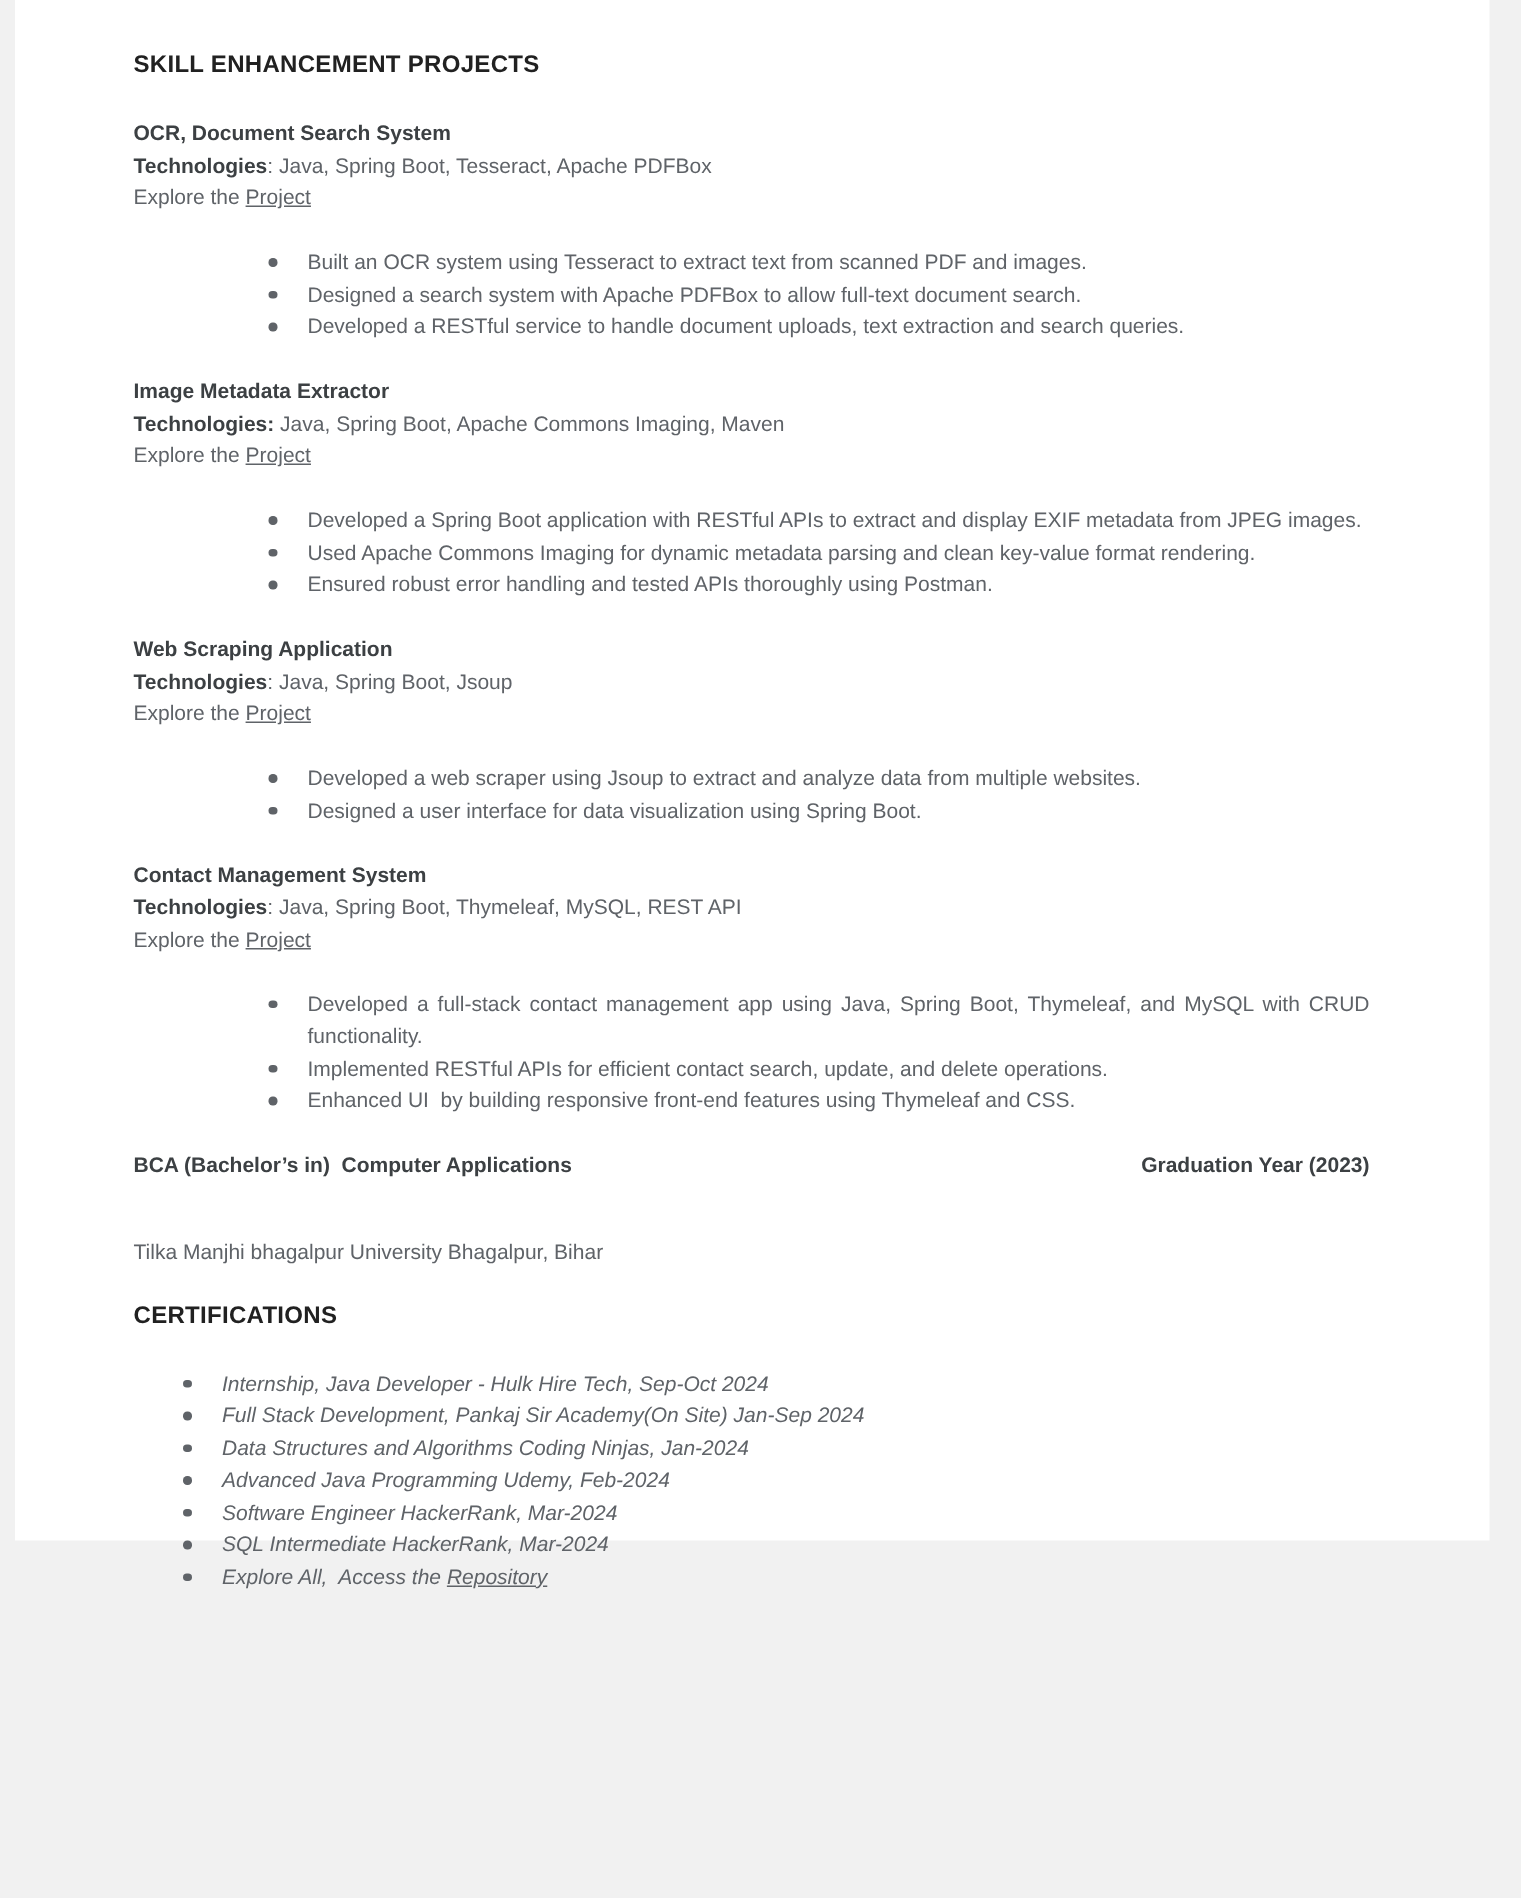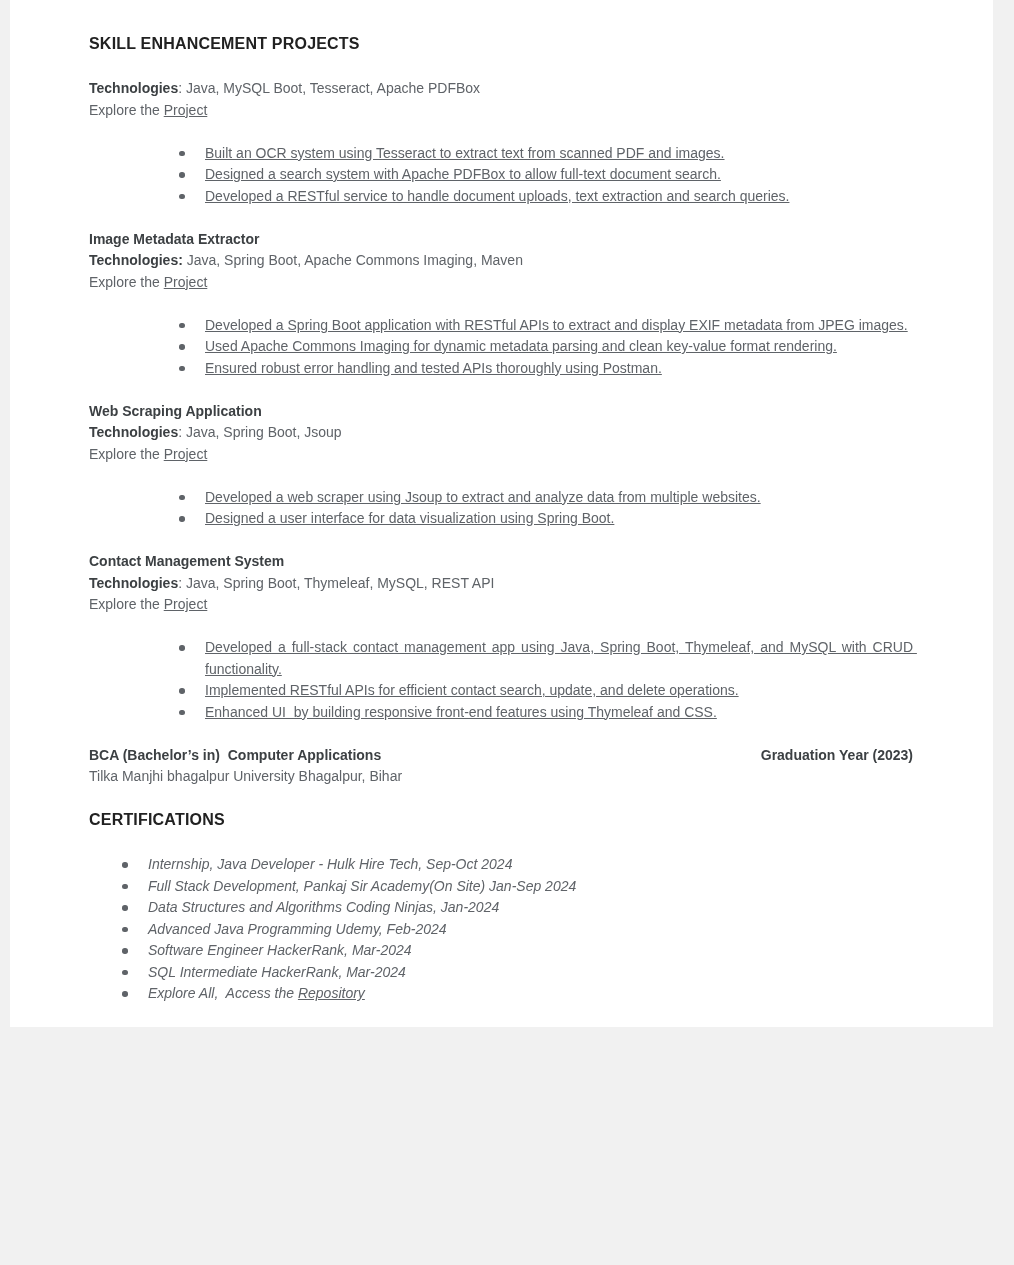--- a/index.html
+++ b/index.html
@@ -49,21 +49,20 @@
   .bold{font-weight:700;color:var(--title);}
   a.doc-link{
     color:var(--body);
     text-decoration:underline;
     cursor:pointer;
   }
   ul.bullets{
     list-style:none;
     margin:21.5px 0;
     padding:0 0 0 116px;
-    text-decoration:underline;
   }
   ul.cert-list{
     list-style:none;
     margin:22px 0 0;
     padding:0 0 0 59px;
     font-style:italic;
   }
   ul.bullets li,ul.cert-list li{
     position:relative;
     line-height:21.5px;
@@ -83,33 +82,34 @@
     text-align:justify;
   }
   .degree-row{
     display:flex;
     justify-content:space-between;
     font-weight:700;
     color:var(--title);
     line-height:21.5px;
     white-space:pre-wrap;
   }
-  .university-line{line-height:21.5px;}
+  .university-line{line-height:21.5px;margin-top:36px;}
 </style>
 </head>
 <body>
 
 <div class="paper">
   <div class="content">
 
     <div class="section-heading">SKILL ENHANCEMENT PROJECTS</div>
 
     <div class="projects-list">
         <div class="project">
-          <div class="line"><span class="bold">Technologies</span><span>: Java, MySQL Boot, Tesseract, Apache PDFBox</span></div>
+          <div class="project-title">OCR, Document Search System</div>
+          <div class="line"><span class="bold">Technologies</span><span>: Java, Spring Boot, Tesseract, Apache PDFBox</span></div>
           <div class="line"><span>Explore the </span><a class="doc-link" href="#">Project</a></div>
           <ul class="bullets">
             <li>Built an OCR system using Tesseract to extract text from scanned PDF and images.</li>
             <li>Designed a search system with Apache PDFBox to allow full-text document search.</li>
             <li>Developed a RESTful service to handle document uploads, text extraction and search queries.</li>
           </ul>
         </div>
         <div class="project">
           <div class="project-title">Image Metadata Extractor</div>
           <div class="line"><span class="bold">Technologies:</span><span> Java, Spring Boot, Apache Commons Imaging, Maven</span></div>

